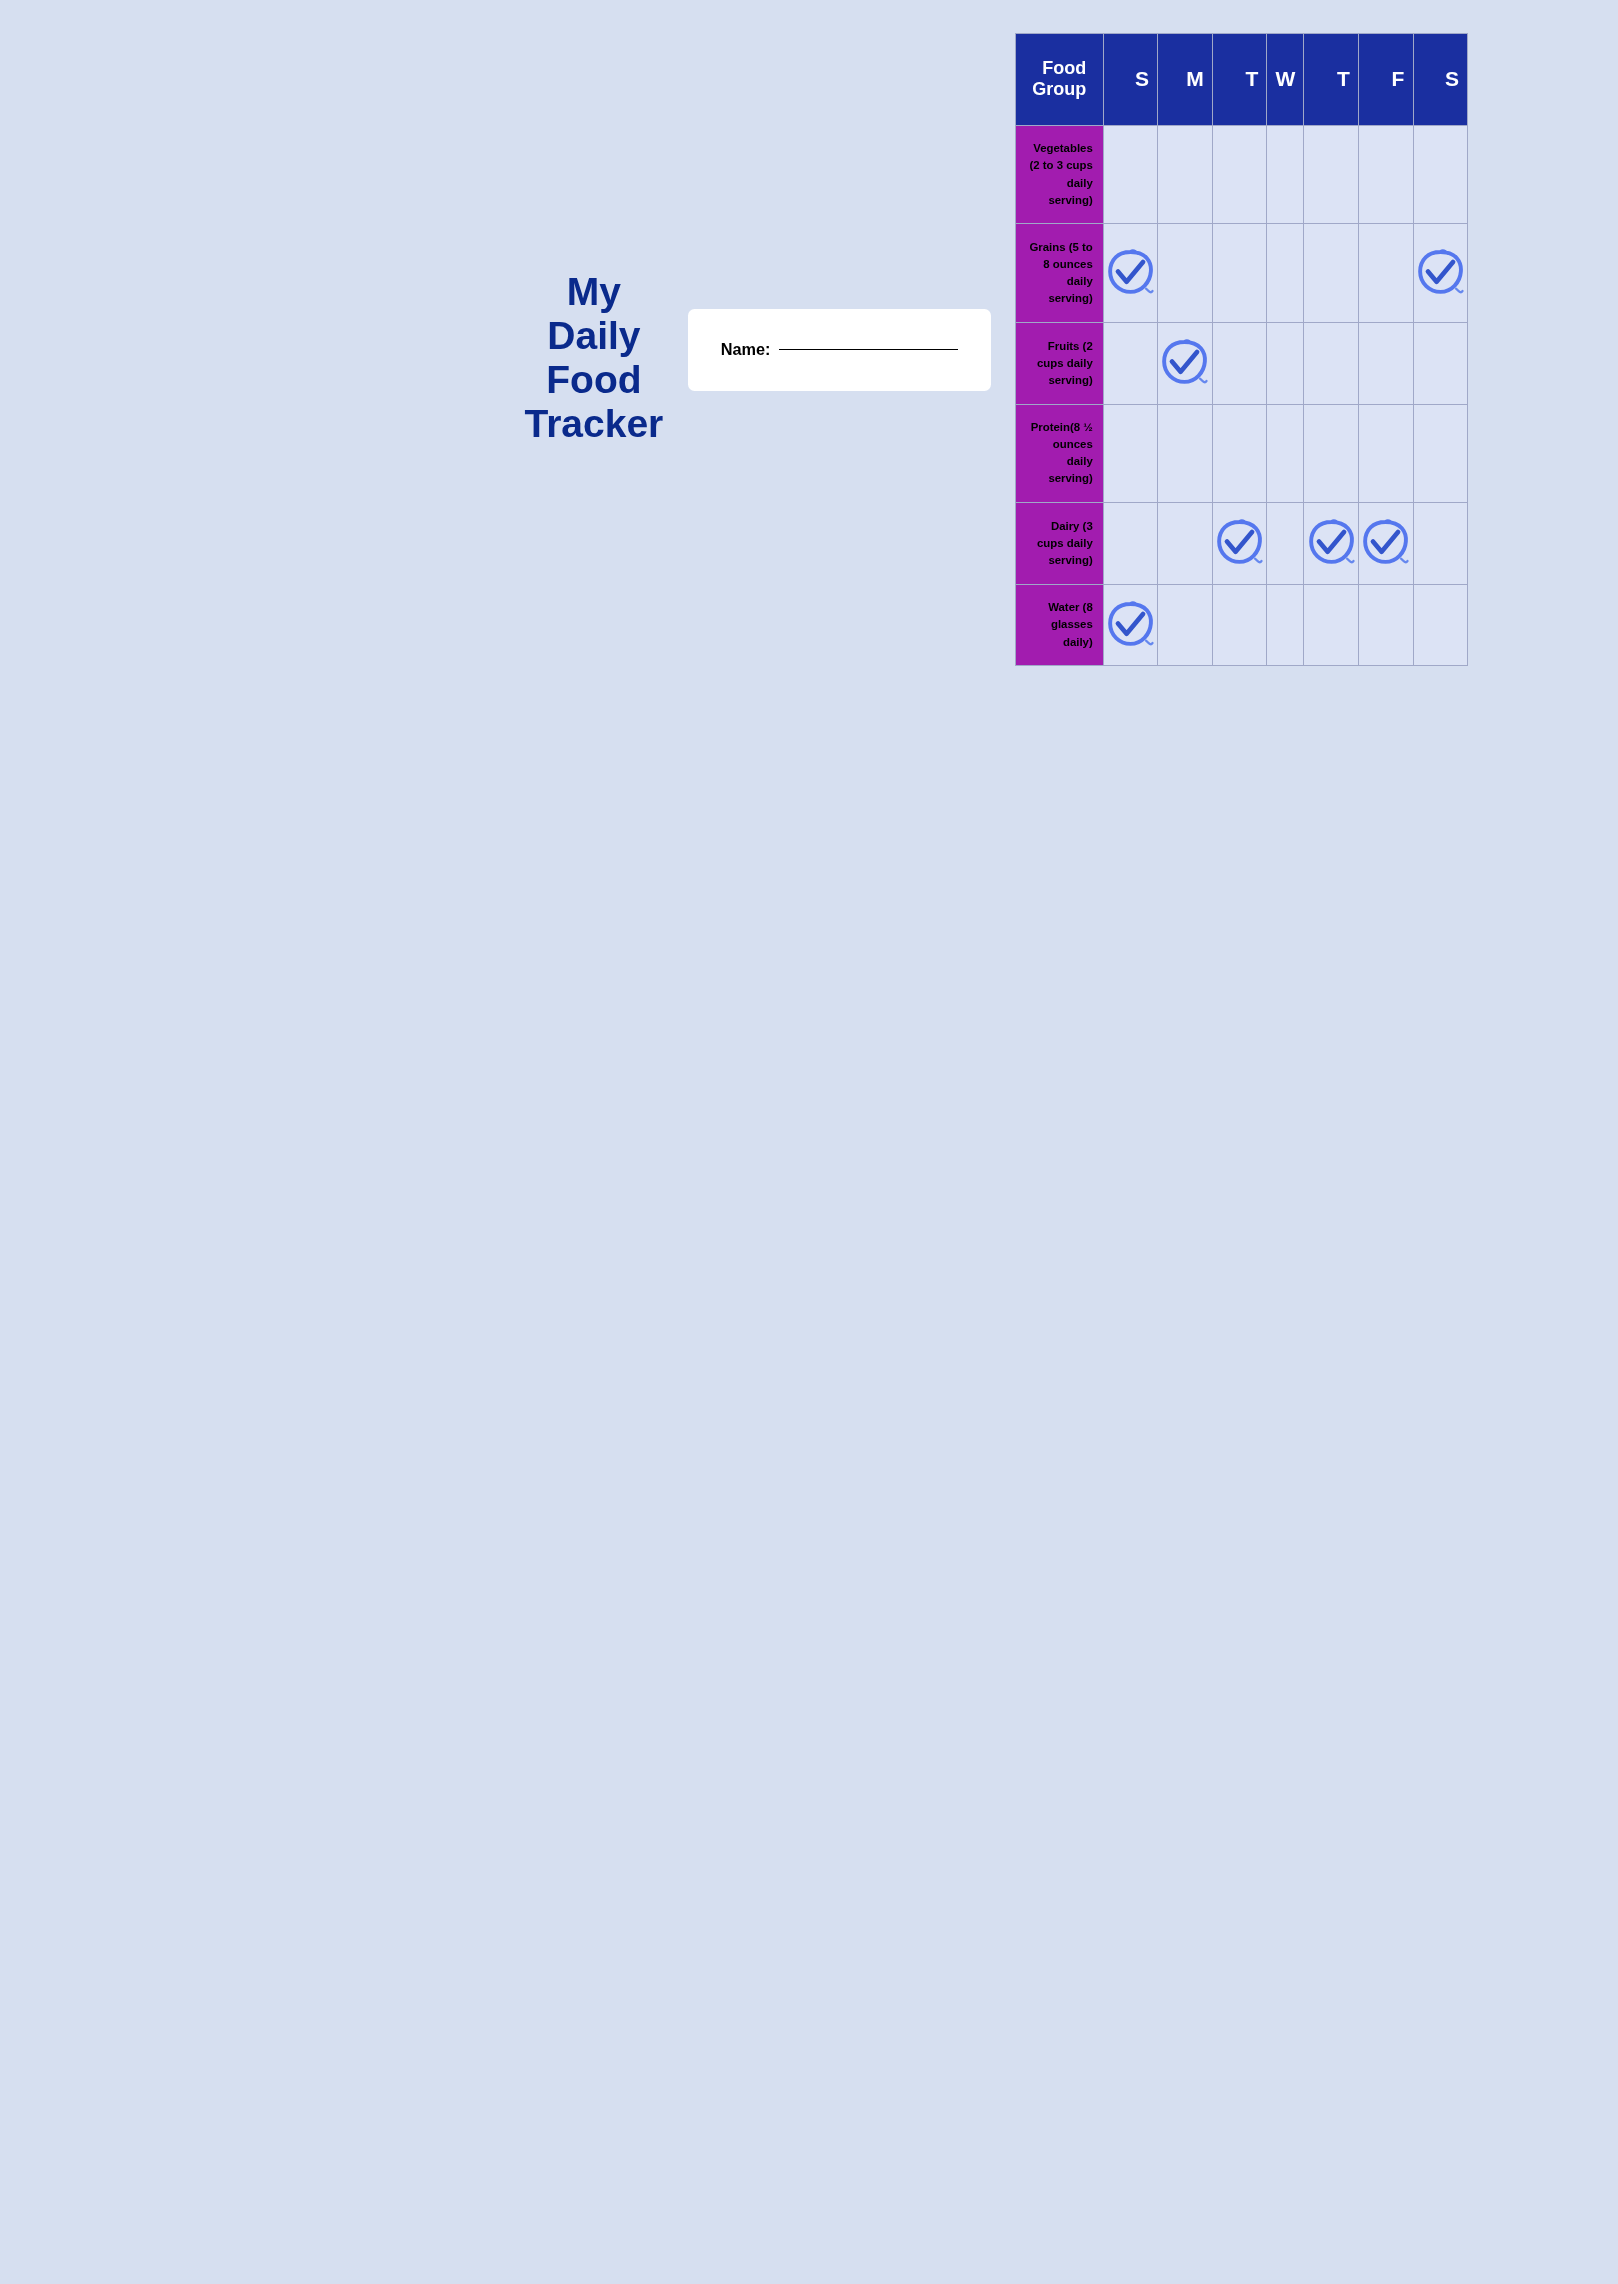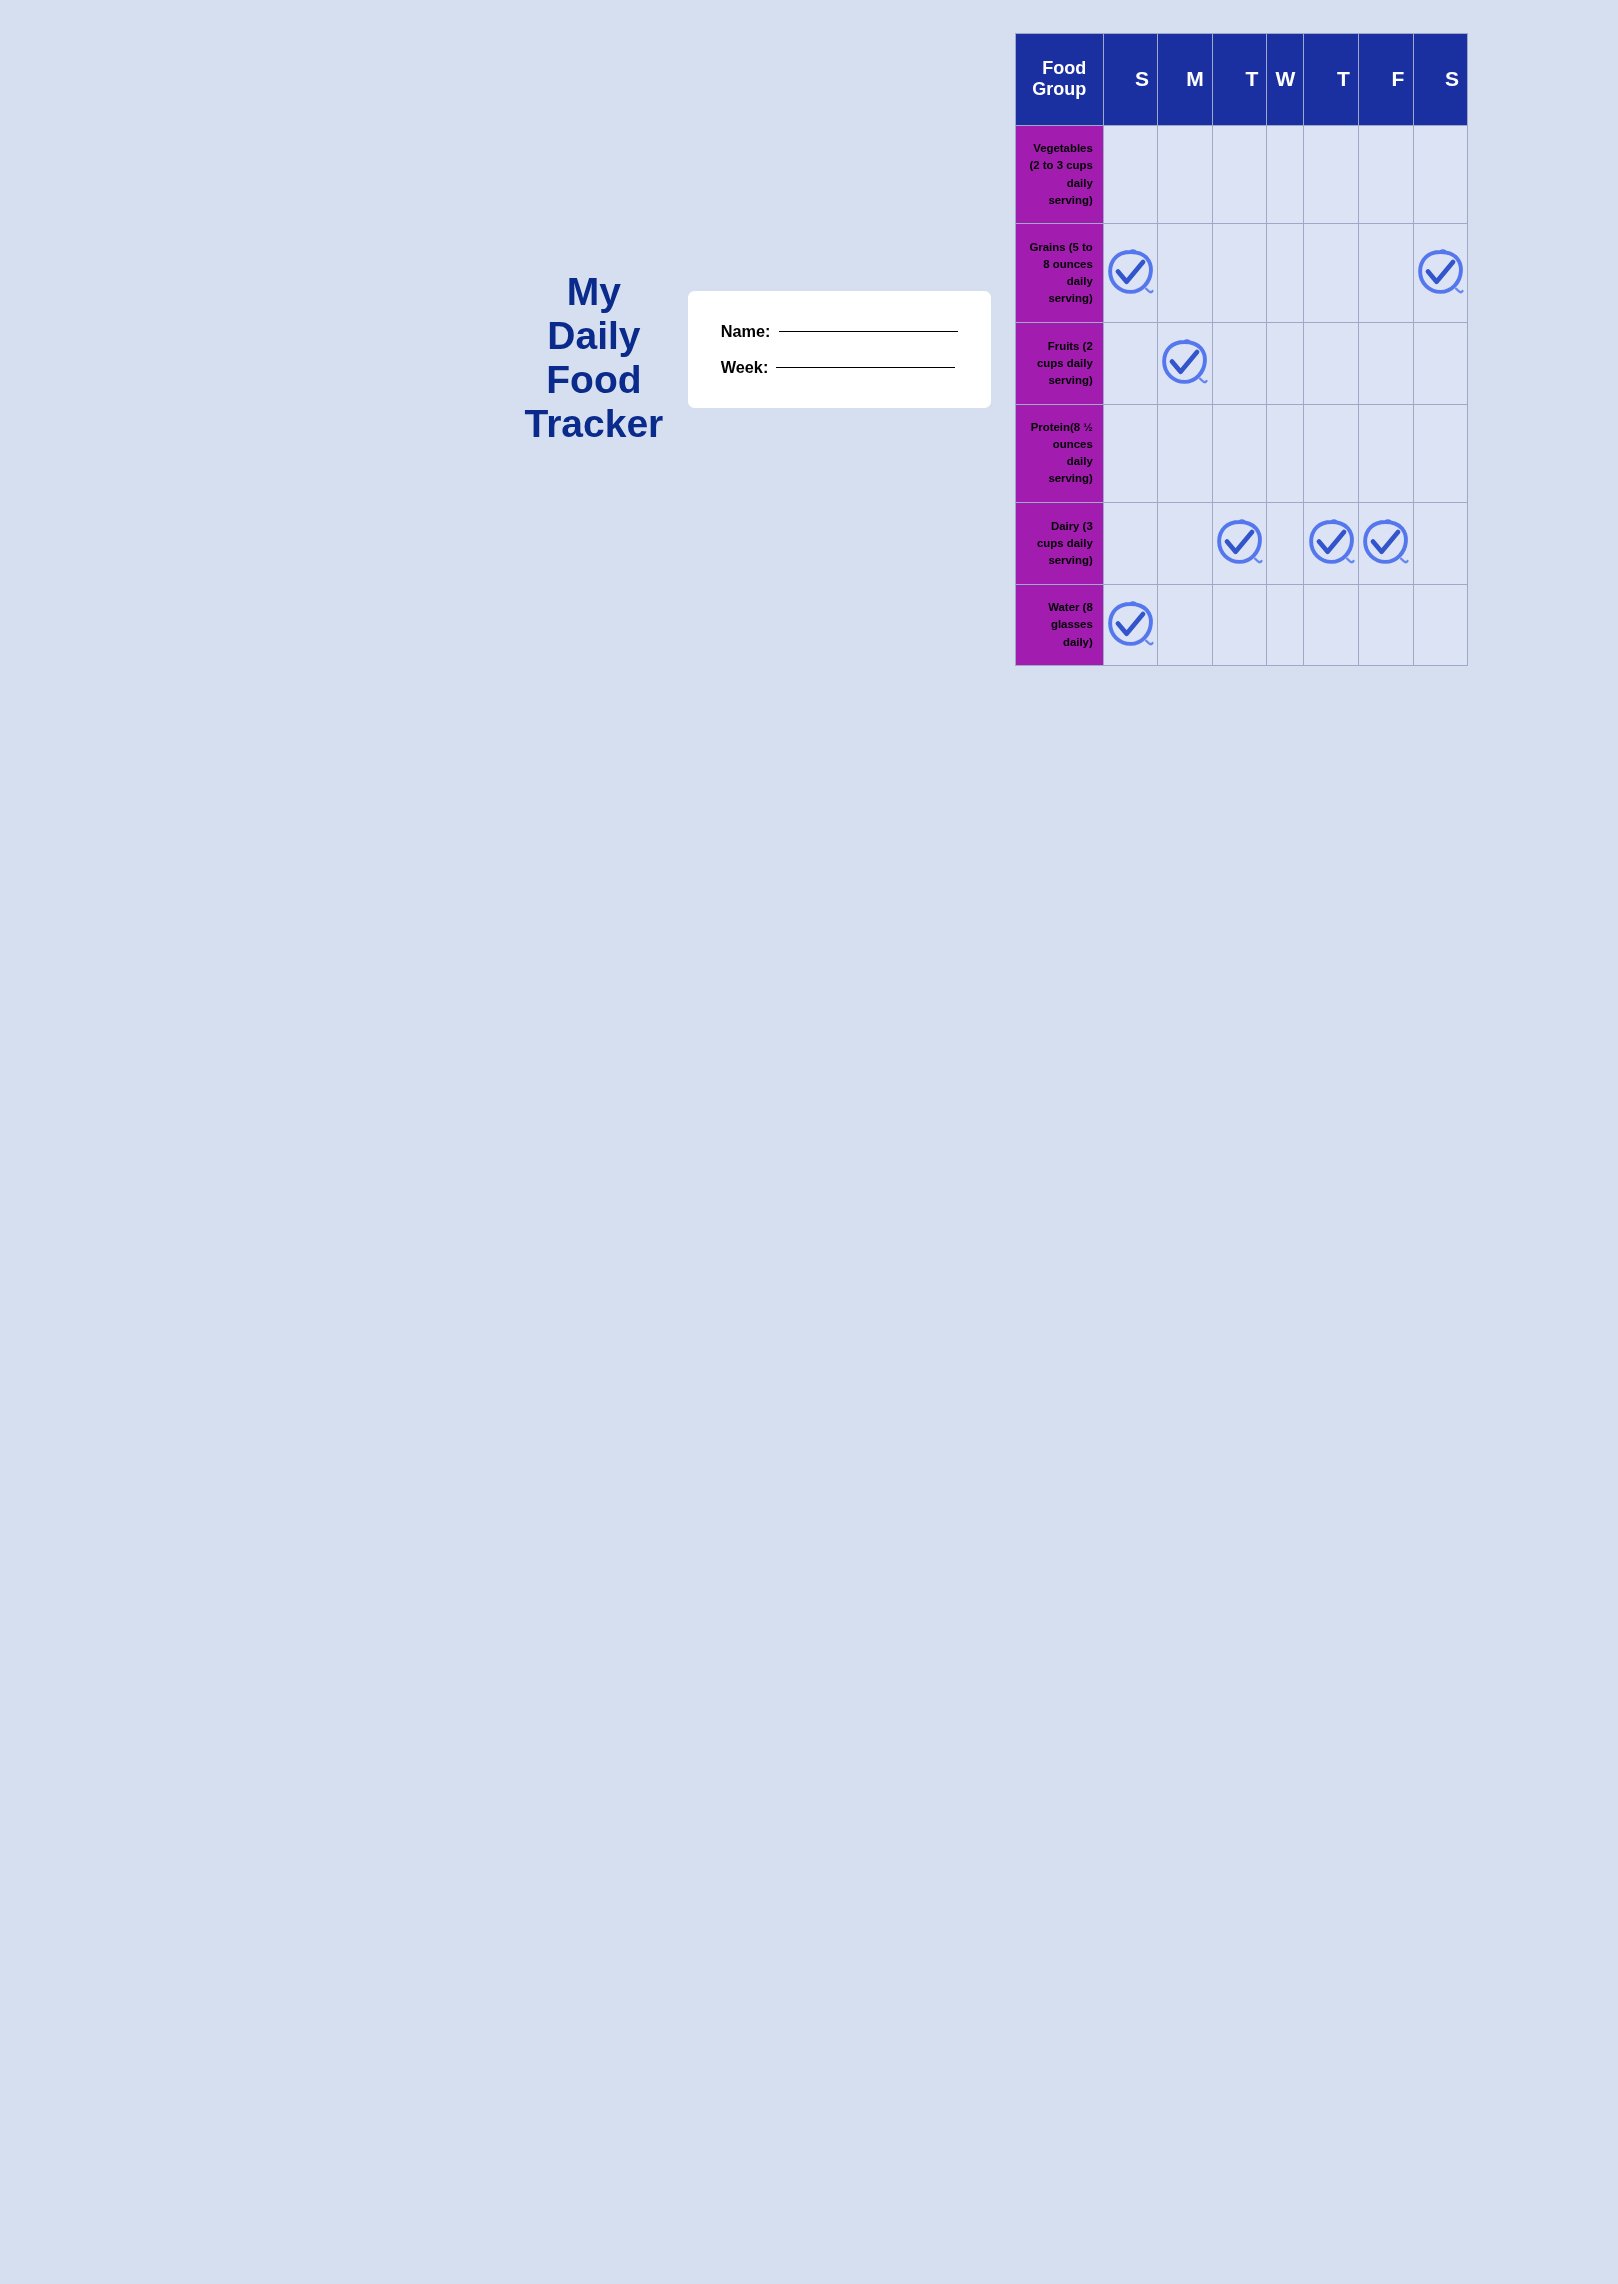--- a/index.html
+++ b/index.html
@@ -137,24 +137,20 @@
 <body>
 
 <div class="page">
   <h1 class="title">My Daily Food Tracker</h1>
 
   <div class="name-week-box">
     <div class="field-line">
       <span>Name:</span>
       <span class="underline"></span>
     </div>
-    <div class="field-line">
-      <span>Week:</span>
-      <span class="underline"></span>
-    </div>
   </div>
 
   <table class="tracker-table">
     <thead>
       <tr>
         <th class="food-group-header">Food Group</th>
 
       <th class="day-header">S</th>
           <th class="day-header">M</th>
           <th class="day-header">T</th>

